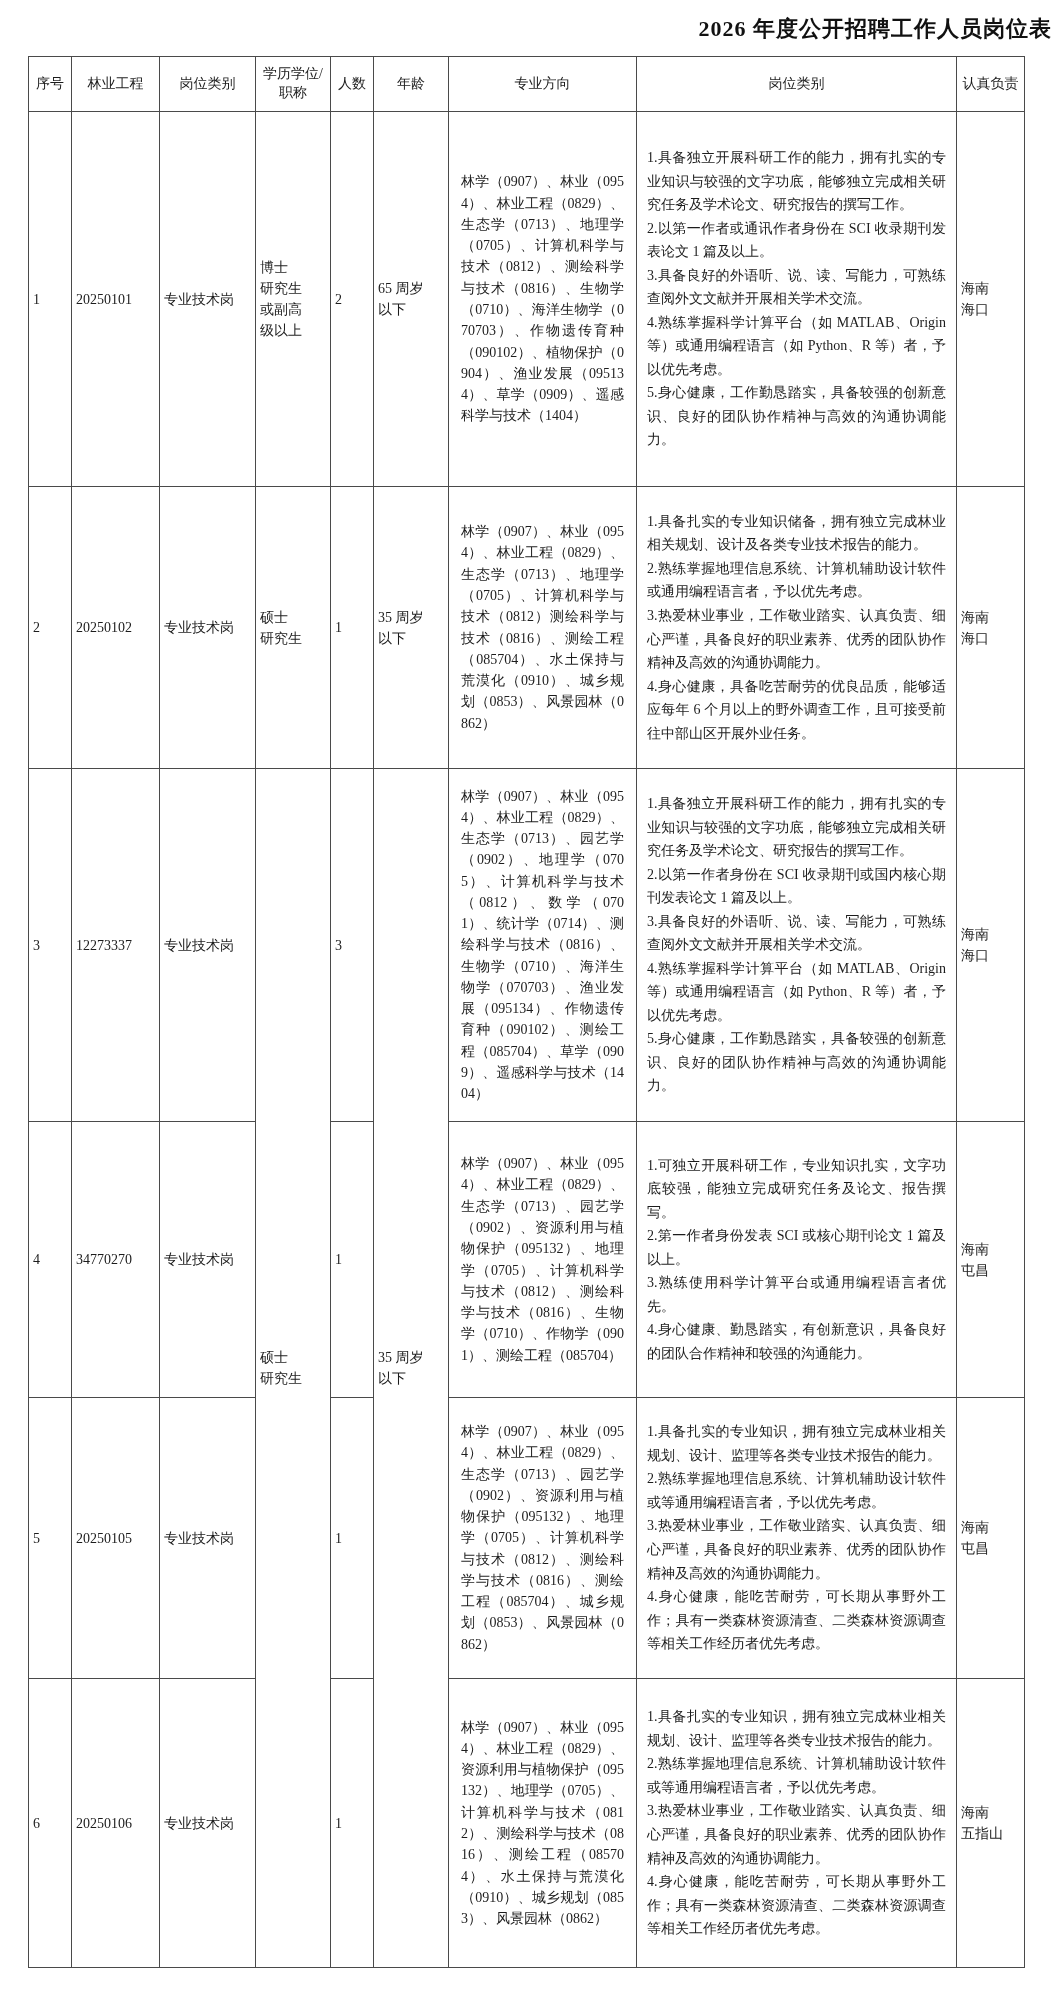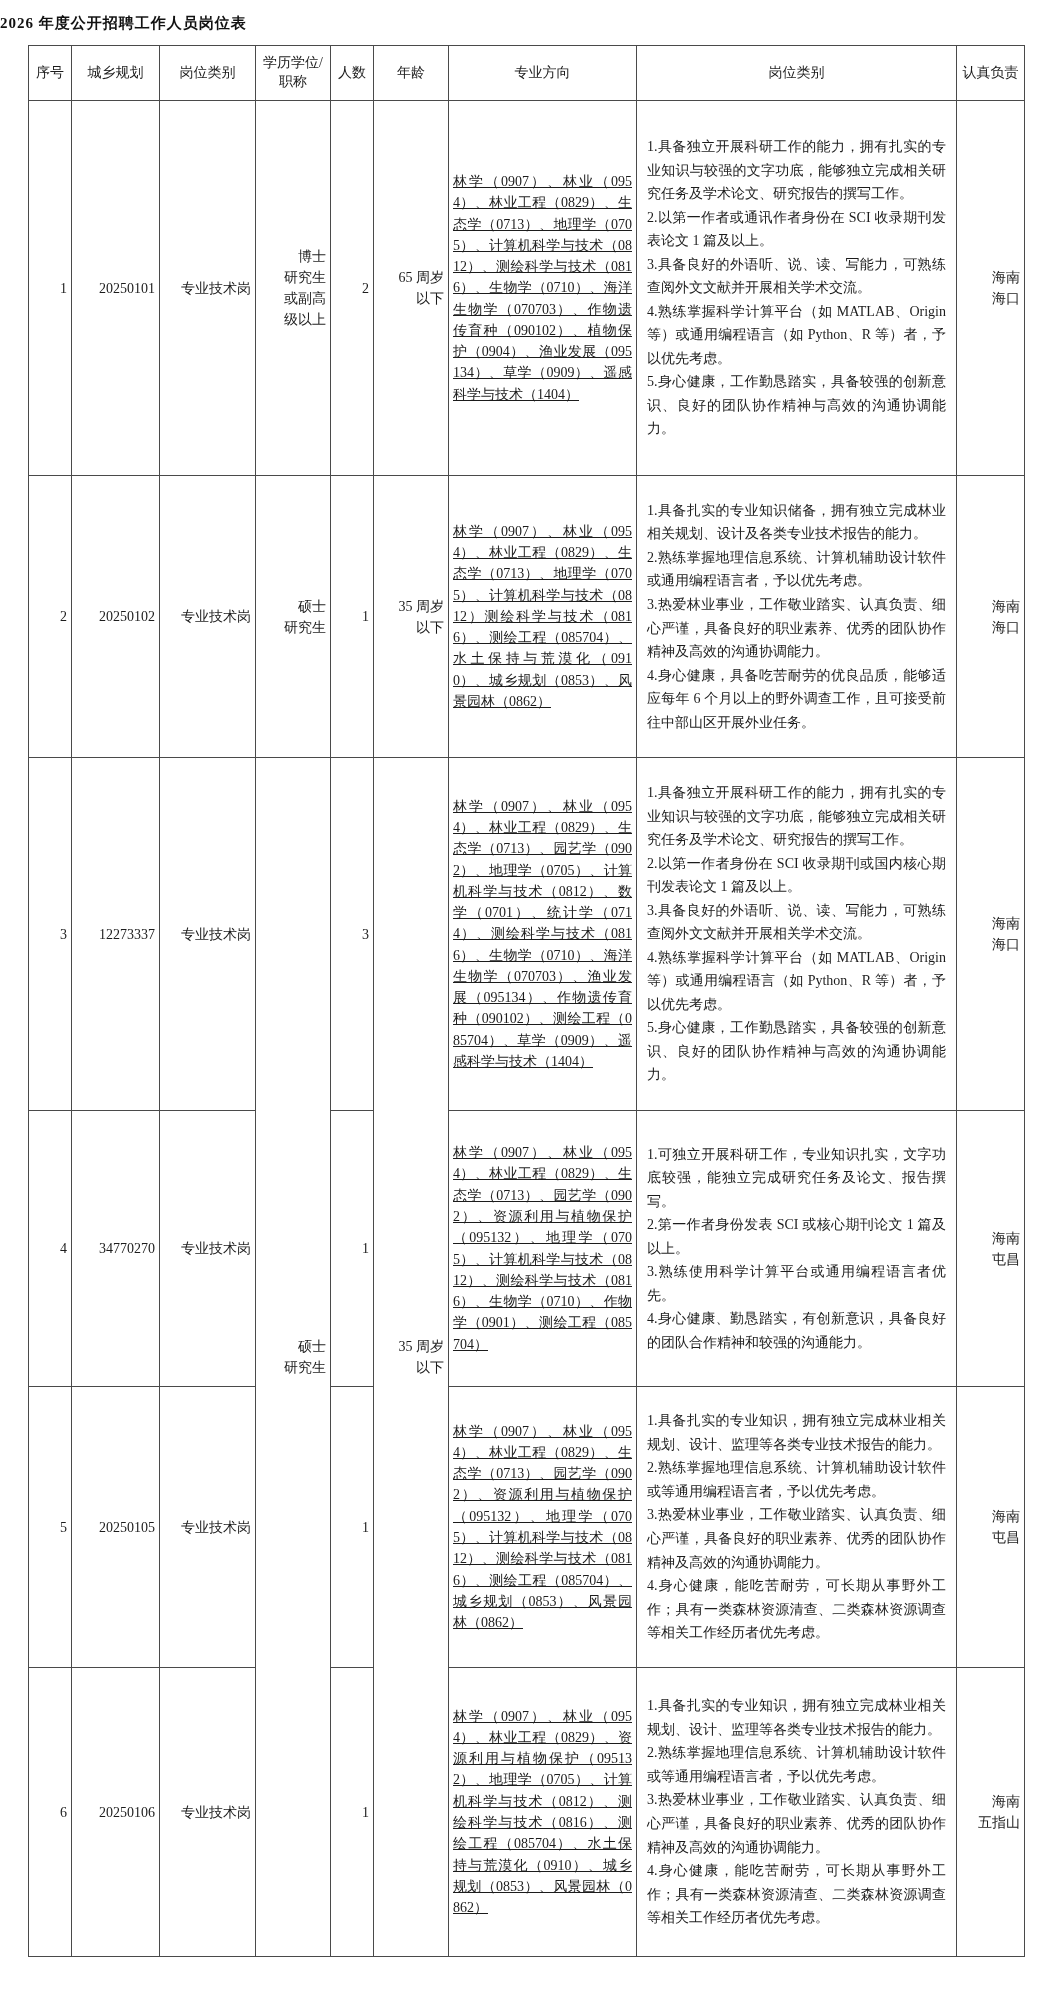--- a/index.html
+++ b/index.html
@@ -9,22 +9,22 @@
   }
   body {
     width: 1052px;
     min-height: 1995px;
     font-family: "Liberation Serif", "DejaVu Serif", serif;
     color: #1c1c1c;
     -webkit-font-smoothing: antialiased;
   }
   .page-title {
     margin: 14px 0 12px 0;
-    text-align: left;
-    font-size: 15px;
+    text-align: right;
+    font-size: 22px;
     font-weight: 700;
     letter-spacing: 1px;
     color: #111;
   }
   table.job-table {
     table-layout: fixed;
     border-collapse: collapse;
     margin-left: 28px;
     width: 996px;
     background: #fff;
@@ -39,32 +39,31 @@
     box-sizing: border-box;
   }
   th.hdr {
     font-weight: 700;
     text-align: center;
     padding: 4px 3px;
     line-height: 1.35;
     white-space: pre-line;
   }
   td.c {
-    text-align: right;
+    text-align: left;
     padding: 4px 4px;
     line-height: 1.5;
     white-space: pre-line;
   }
   td.majors {
     text-align: justify;
     text-justify: inter-character;
-    padding: 6px 4px;
+    padding: 6px 12px;
     line-height: 1.52;
     white-space: normal;
-    text-decoration: underline;
   }
   td.conds {
     text-align: justify;
     text-justify: inter-character;
     padding: 8px 10px;
     line-height: 1.68;
     white-space: pre-line;
   }
 </style>
 </head>
@@ -81,21 +80,21 @@
       <col style="width:43px">
       <col style="width:75px">
     <col style="width:188px">
       <col style="width:320px">
       <col style="width:68px">
   </colgroup>
 
   <tbody>
       <tr style="height:55px">
     <th class="hdr">序号</th>
-    <th class="hdr">城乡规划</th>
+    <th class="hdr">林业工程</th>
     <th class="hdr">岗位类别</th>
     <th class="hdr">学历学位/职称</th>
     <th class="hdr">人数</th>
     <th class="hdr">年龄</th>
     <th class="hdr">专业方向</th>
     <th class="hdr">岗位类别</th>
     <th class="hdr">认真负责</th>
   </tr>
 
   <tr style="height:375px">

